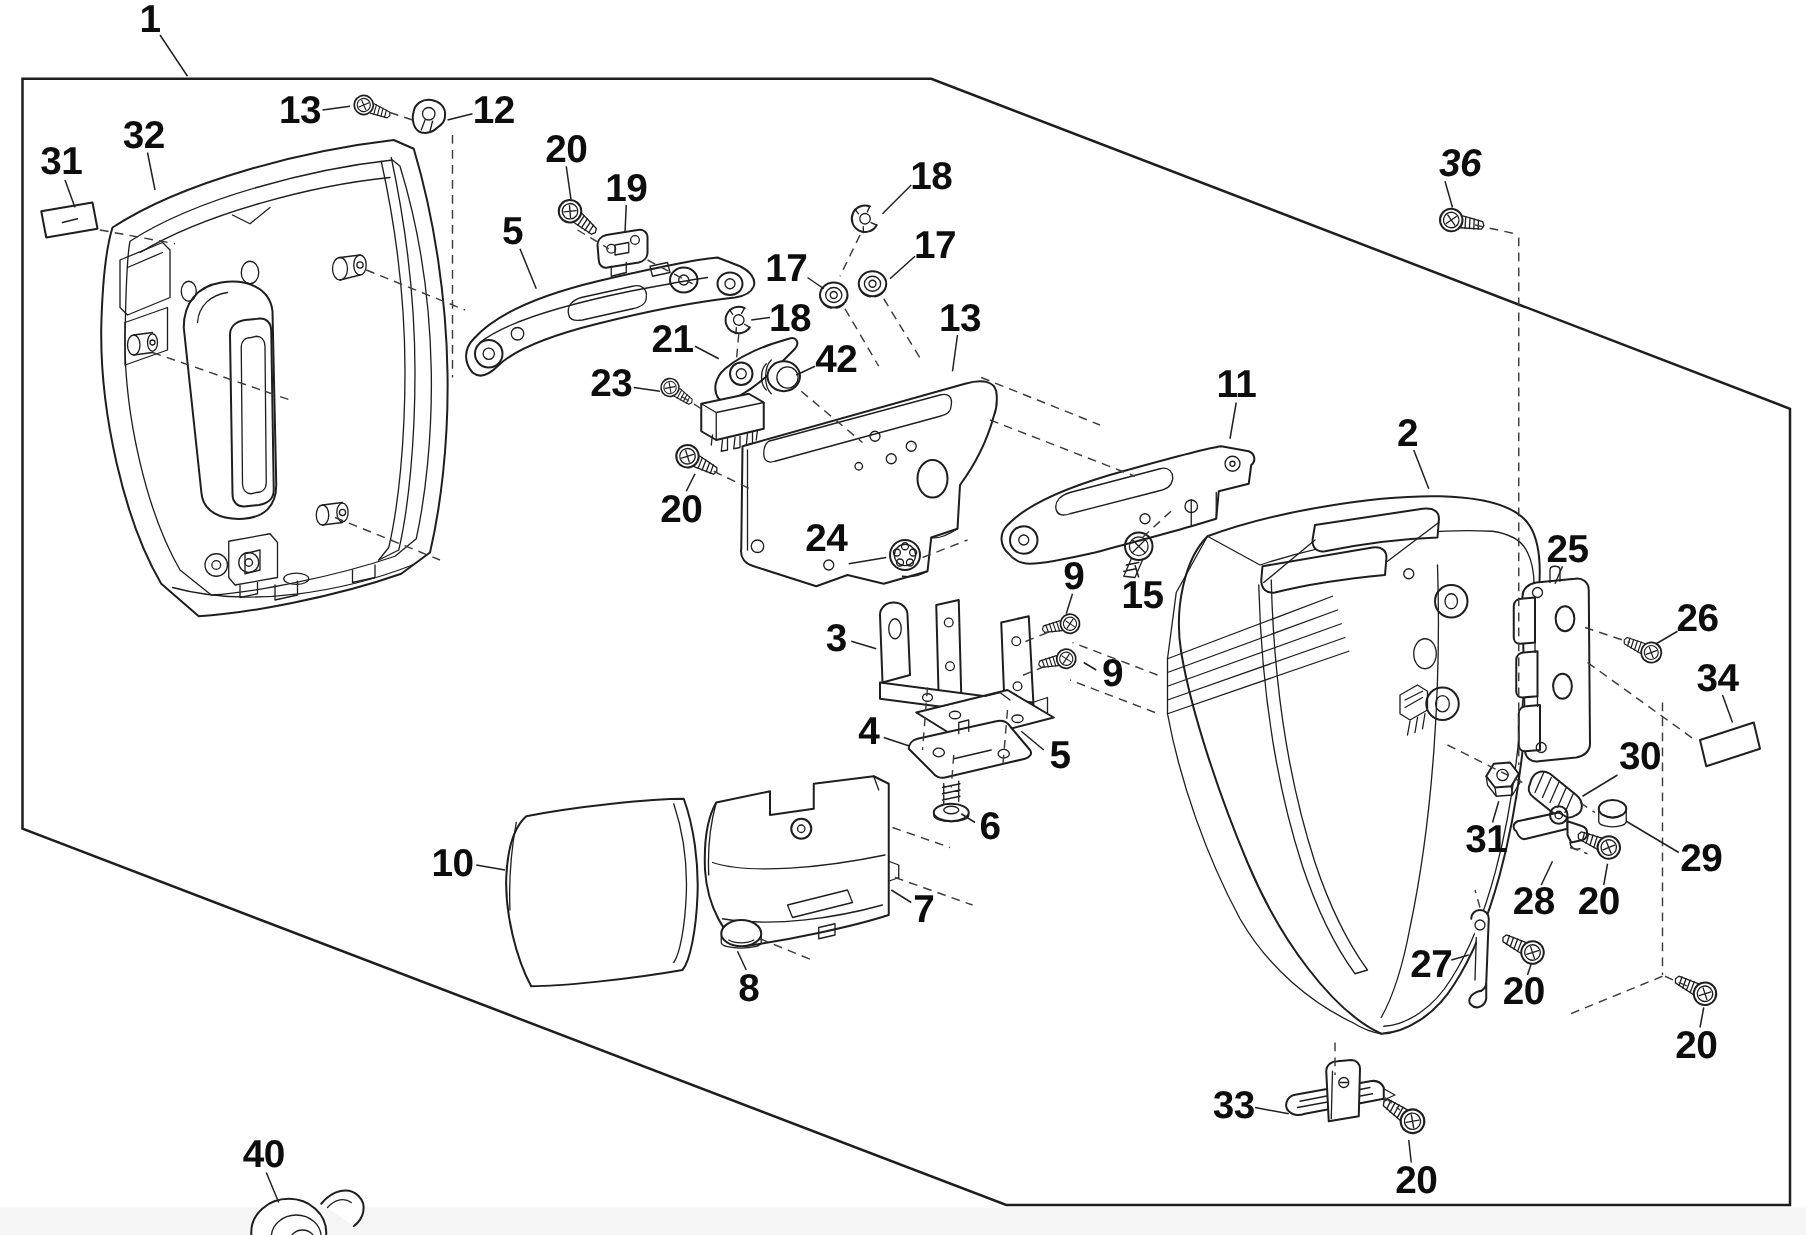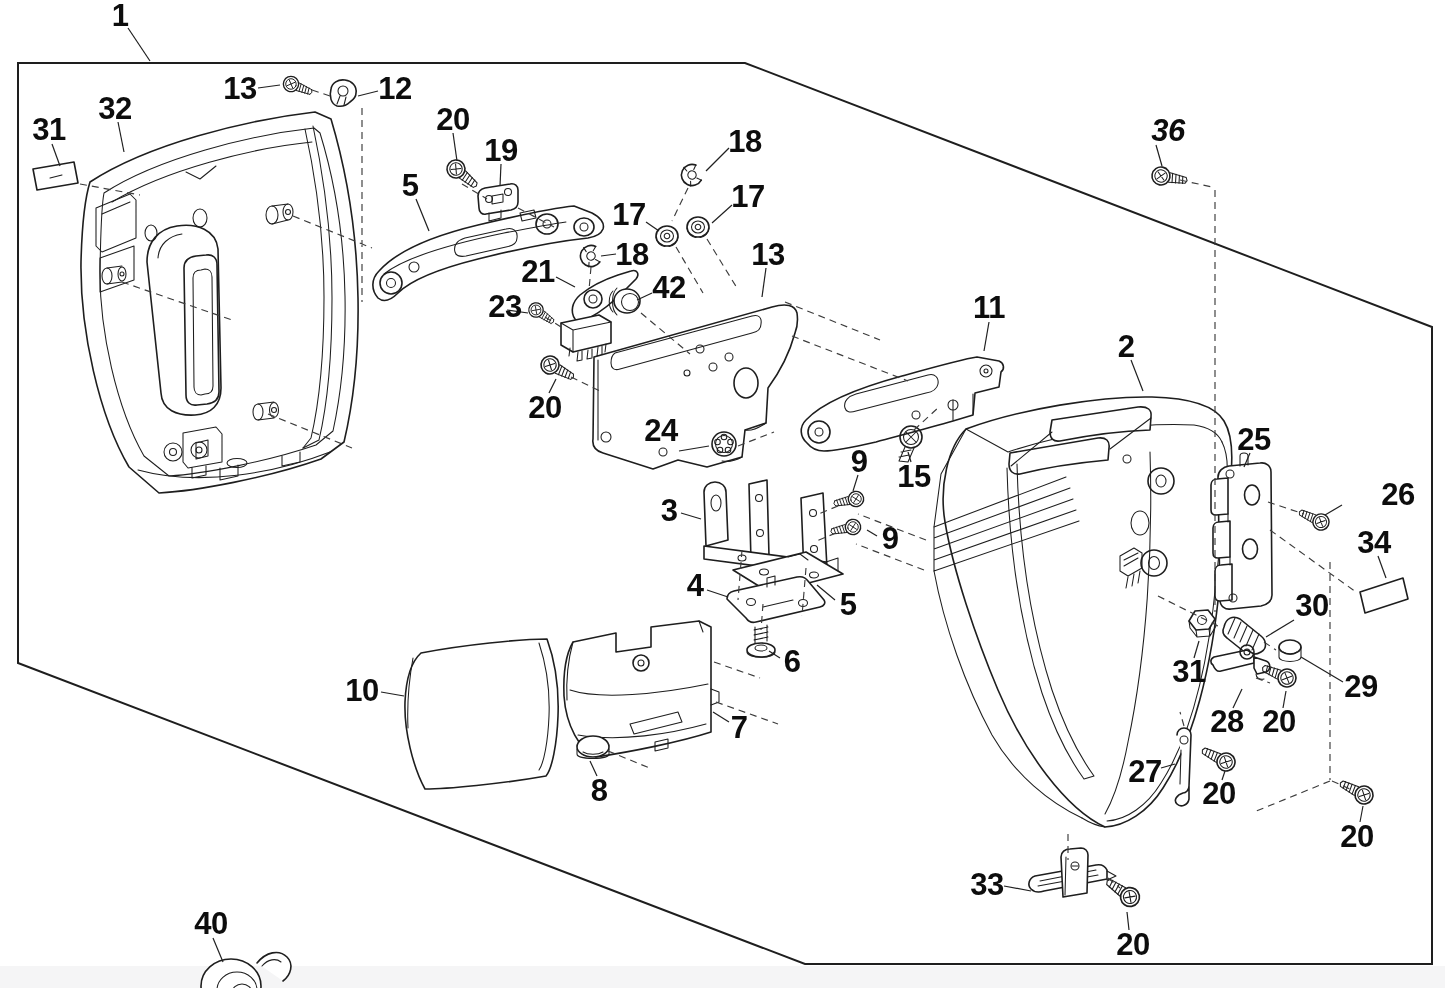--- a/index.html
+++ b/index.html
@@ -416,38 +416,38 @@
       <div class="callout" style="left: 453px; top: 119px;">20</div>
       <div class="callout" style="left: 501px; top: 150px;">19</div>
       <div class="callout" style="left: 410px; top: 185px;">5</div>
       <div class="callout" style="left: 745px; top: 141px;">18</div>
       <div class="callout" style="left: 629px; top: 214px;">17</div>
       <div class="callout" style="left: 748px; top: 196px;">17</div>
       <div class="callout" style="left: 768px; top: 254px;">13</div>
       <div class="callout" style="left: 632px; top: 254px;">18</div>
       <div class="callout" style="left: 538px; top: 271px;">21</div>
       <div class="callout" style="left: 669px; top: 287px;">42</div>
-      <div class="callout" style="left: 489px; top: 306px; margin-left: 16px;">23</div>
+      <div class="callout" style="left: 489px; top: 306px;">23</div>
       <div class="callout" style="left: 545px; top: 407px;">20</div>
       <div class="callout" style="left: 661px; top: 430px;">24</div>
       <div class="callout" style="left: 669px; top: 510px;">3</div>
       <div class="callout" style="left: 859px; top: 461px;">9</div>
       <div class="callout" style="left: 890px; top: 538px;">9</div>
       <div class="callout" style="left: 848px; top: 604px;">5</div>
       <div class="callout" style="left: 695px; top: 585px;">4</div>
       <div class="callout" style="left: 792px; top: 661px;">6</div>
       <div class="callout" style="left: 362px; top: 690px;">10</div>
       <div class="callout" style="left: 739px; top: 727px;">7</div>
       <div class="callout" style="left: 599px; top: 790px;">8</div>
       <div class="callout" style="left: 989px; top: 307px;">11</div>
       <div class="callout" style="left: 914px; top: 476px;">15</div>
       <div class="callout" style="left: 1126px; top: 346px;">2</div>
       <div class="callout" style="left: 1168px; top: 130px; font-style: italic;">36</div>
       <div class="callout" style="left: 1254px; top: 439px;">25</div>
-      <div class="callout" style="left: 1358px; top: 494px; margin-left: 40px;">26</div>
+      <div class="callout" style="left: 1358px; top: 494px;">26</div>
       <div class="callout" style="left: 1374px; top: 542px;">34</div>
       <div class="callout" style="left: 1312px; top: 605px;">30</div>
       <div class="callout" style="left: 1189px; top: 671px;">31</div>
       <div class="callout" style="left: 1361px; top: 686px;">29</div>
       <div class="callout" style="left: 1227px; top: 721px;">28</div>
       <div class="callout" style="left: 1279px; top: 721px;">20</div>
       <div class="callout" style="left: 1145px; top: 771px;">27</div>
       <div class="callout" style="left: 1219px; top: 793px;">20</div>
       <div class="callout" style="left: 1357px; top: 836px;">20</div>
       <div class="callout" style="left: 1133px; top: 944px;">20</div>

